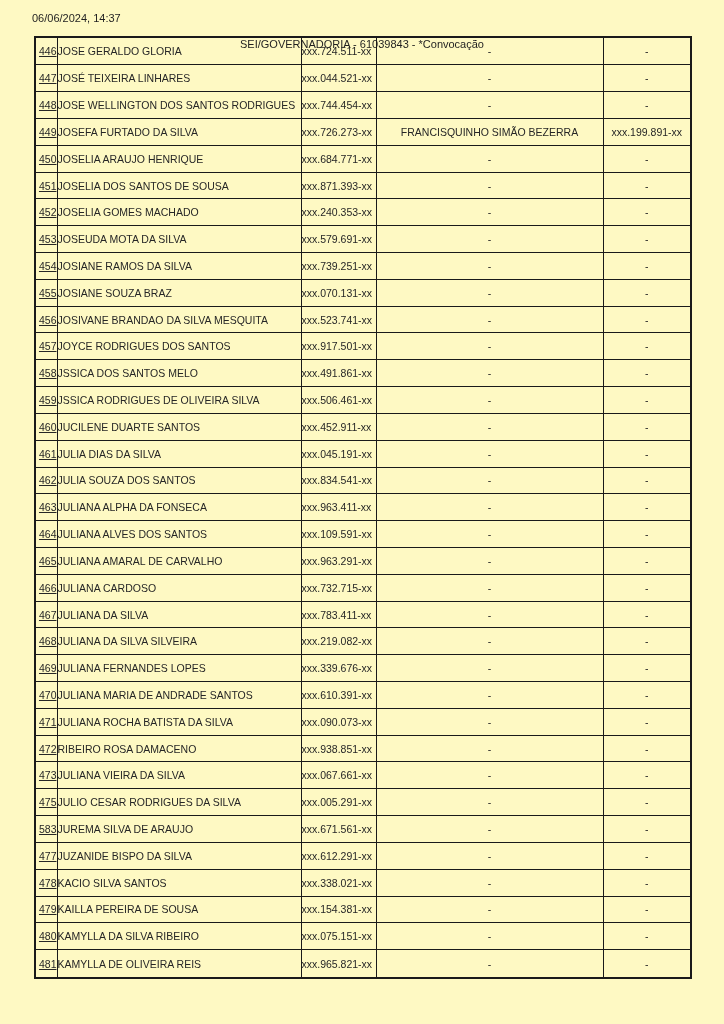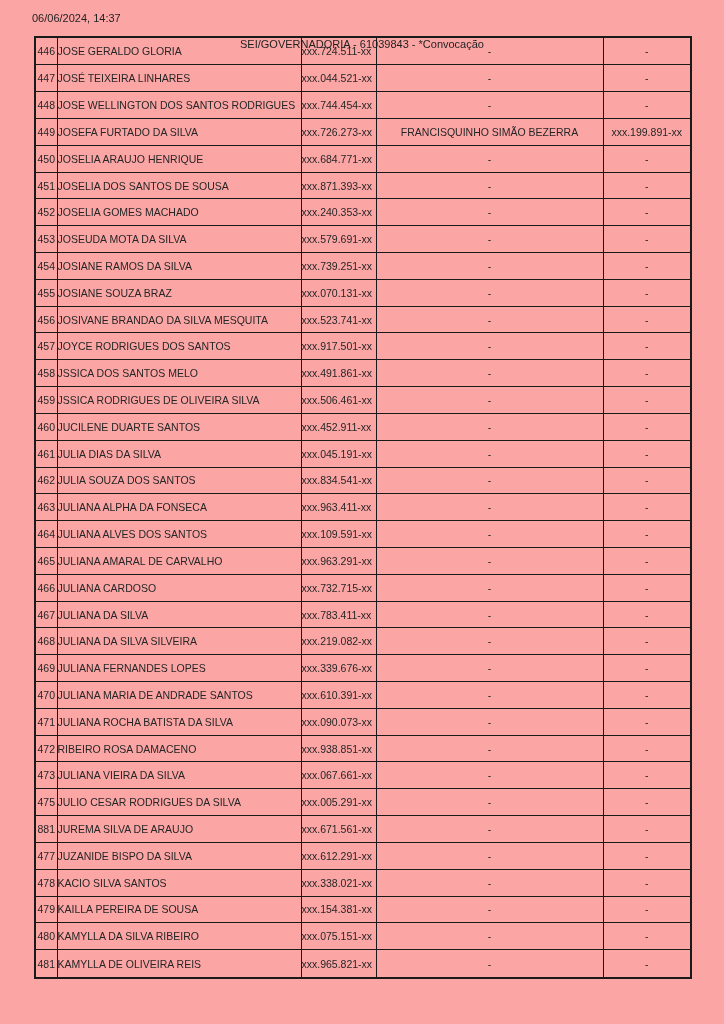--- a/index.html
+++ b/index.html
@@ -1,21 +1,21 @@
 <!DOCTYPE html>
 <html><head>
 <meta charset="utf-8">
 <style>
   * { margin: 0; padding: 0; box-sizing: border-box; }
   html, body { background: #ffffff; }
   .page {
     position: relative;
     width: 724px;
     height: 1024px;
-    background: #fca5a5;
+    background: #fef9c3;
     font-family: "Liberation Sans", sans-serif;
     color: #1f1f1f;
     overflow: hidden;
   }
   .print-header {
     position: absolute;
     top: 12px;
     left: 32px;
     right: 32px;
     height: 13px;
@@ -51,21 +51,21 @@
   table.doc-table td {
     border: 1px solid #1a1a1a;
     font-size: 10.5px;
     line-height: 12px;
     color: #262626;
     vertical-align: middle;
     white-space: nowrap;
     overflow: hidden;
     padding: 0;
   }
-  td.c0 { text-align: center; padding-left: 2px; }
+  td.c0 { text-align: right; padding-left: 2px; text-decoration: underline; }
   td.c1 { text-align: left; padding-left: 3px; }
   td.c2 { text-align: left; padding-left: 3px; }
   td.c3 { text-align: center; }
   td.c4 { text-align: center; }
   .print-footer {
     position: absolute;
     top: 996px;
     left: 32px;
     right: 32px;
     height: 13px;
@@ -304,21 +304,21 @@
           <td class="c4">-</td>
         </tr>
         <tr>
           <td class="c0">475</td>
           <td class="c1">JULIO CESAR RODRIGUES DA SILVA</td>
           <td class="c2">xxx.005.291-xx</td>
           <td class="c3">-</td>
           <td class="c4">-</td>
         </tr>
         <tr>
-          <td class="c0">881</td>
+          <td class="c0">583</td>
           <td class="c1">JUREMA SILVA DE ARAUJO</td>
           <td class="c2">xxx.671.561-xx</td>
           <td class="c3">-</td>
           <td class="c4">-</td>
         </tr>
         <tr>
           <td class="c0">477</td>
           <td class="c1">JUZANIDE BISPO DA SILVA</td>
           <td class="c2">xxx.612.291-xx</td>
           <td class="c3">-</td>

